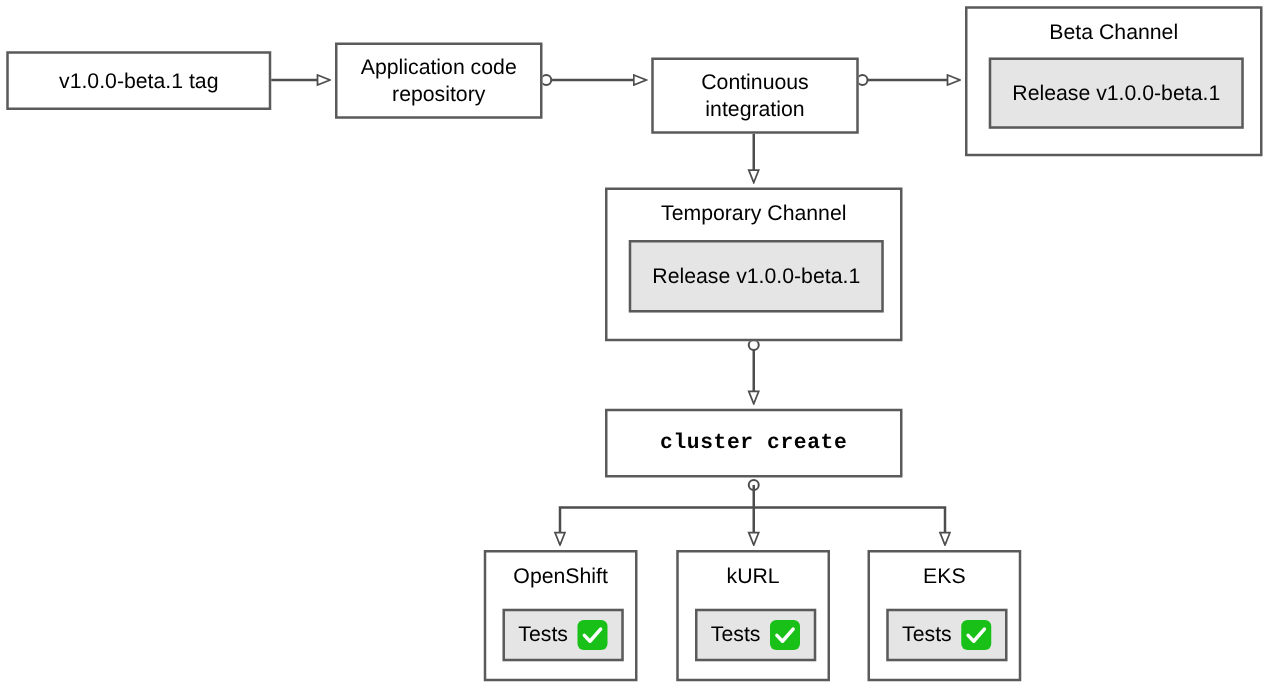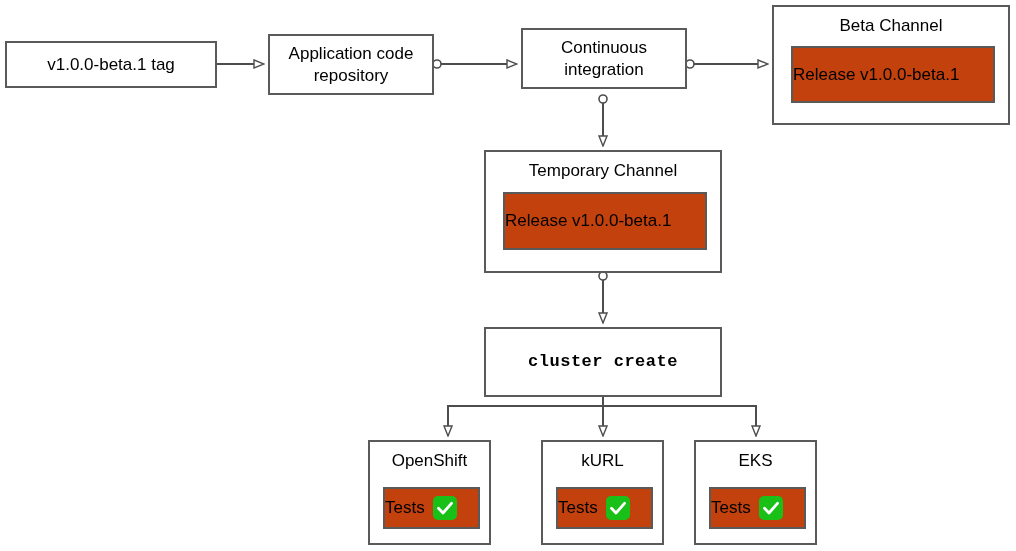--- a/index.html
+++ b/index.html
@@ -49,24 +49,25 @@
     left: 0;
     right: 0;
     top: 8px;
     text-align: center;
     font-size: 17px;
     color: #000000;
   }
   .inner-box {
     position: absolute;
     box-sizing: border-box;
-    background: #c2410c;
+    background: #e5e5e5;
     border: 2px solid #5a5a5a;
     display: flex;
     align-items: center;
+    justify-content: center;
     text-align: center;
     font-size: 17px;
     color: #000000;
   }
   .mono {
     font-family: "Liberation Mono", monospace;
     font-weight: bold;
     font-size: 17px;
     letter-spacing: 0.5px;
   }
@@ -140,43 +141,43 @@
   </svg>
 
   <div class="node" style="left:5px; top:41px; width:212px; height:47px;">
     <span class="label-text">v1.0.0-beta.1 tag</span>
   </div>
 
   <div class="node" style="left:268px; top:34px; width:166px; height:61px;">
     <span class="label-text">Application code repository</span>
   </div>
 
-  <div class="node" style="left:521px; top:28px; width:166px; height:61px;">
+  <div class="node" style="left:521px; top:46px; width:166px; height:61px;">
     <span class="label-text">Continuous integration</span>
   </div>
 
   <div class="node container" style="left:772px; top:5px; width:238px; height:120px;">
     <div class="container-title">Beta Channel</div>
     <div class="inner-box" style="left:17px; top:39px; width:204px; height:57px;">
       <span class="label-text">Release v1.0.0-beta.1</span>
     </div>
   </div>
 
   <div class="node container" style="left:484px; top:150px; width:238px; height:123px;">
     <div class="container-title">Temporary Channel</div>
     <div class="inner-box" style="left:17px; top:40px; width:204px; height:58px;">
       <span class="label-text">Release v1.0.0-beta.1</span>
     </div>
   </div>
 
-  <div class="node" style="left:484px; top:327px; width:238px; height:70px;">
+  <div class="node" style="left:484px; top:327px; width:238px; height:55px;">
     <span class="mono">cluster create</span>
   </div>
 
-  <div class="node container" style="left:368px; top:440px; width:123px; height:105px;">
+  <div class="node container" style="left:387px; top:440px; width:123px; height:105px;">
     <div class="container-title">OpenShift</div>
     <div class="inner-box" style="left:13px; top:45px; width:97px; height:42px;">
       <div class="tests-row">
         <span class="label-text">Tests</span>
         <span class="check-icon">
           <svg width="24" height="24" viewBox="0 0 24 24" xmlns="http://www.w3.org/2000/svg">
             <path d="M5.5,12.3 L10,17 L18.5,7.3" fill="none" stroke="#ffffff" stroke-width="2.8" stroke-linecap="round" stroke-linejoin="round"></path>
           </svg>
         </span>
       </div>

